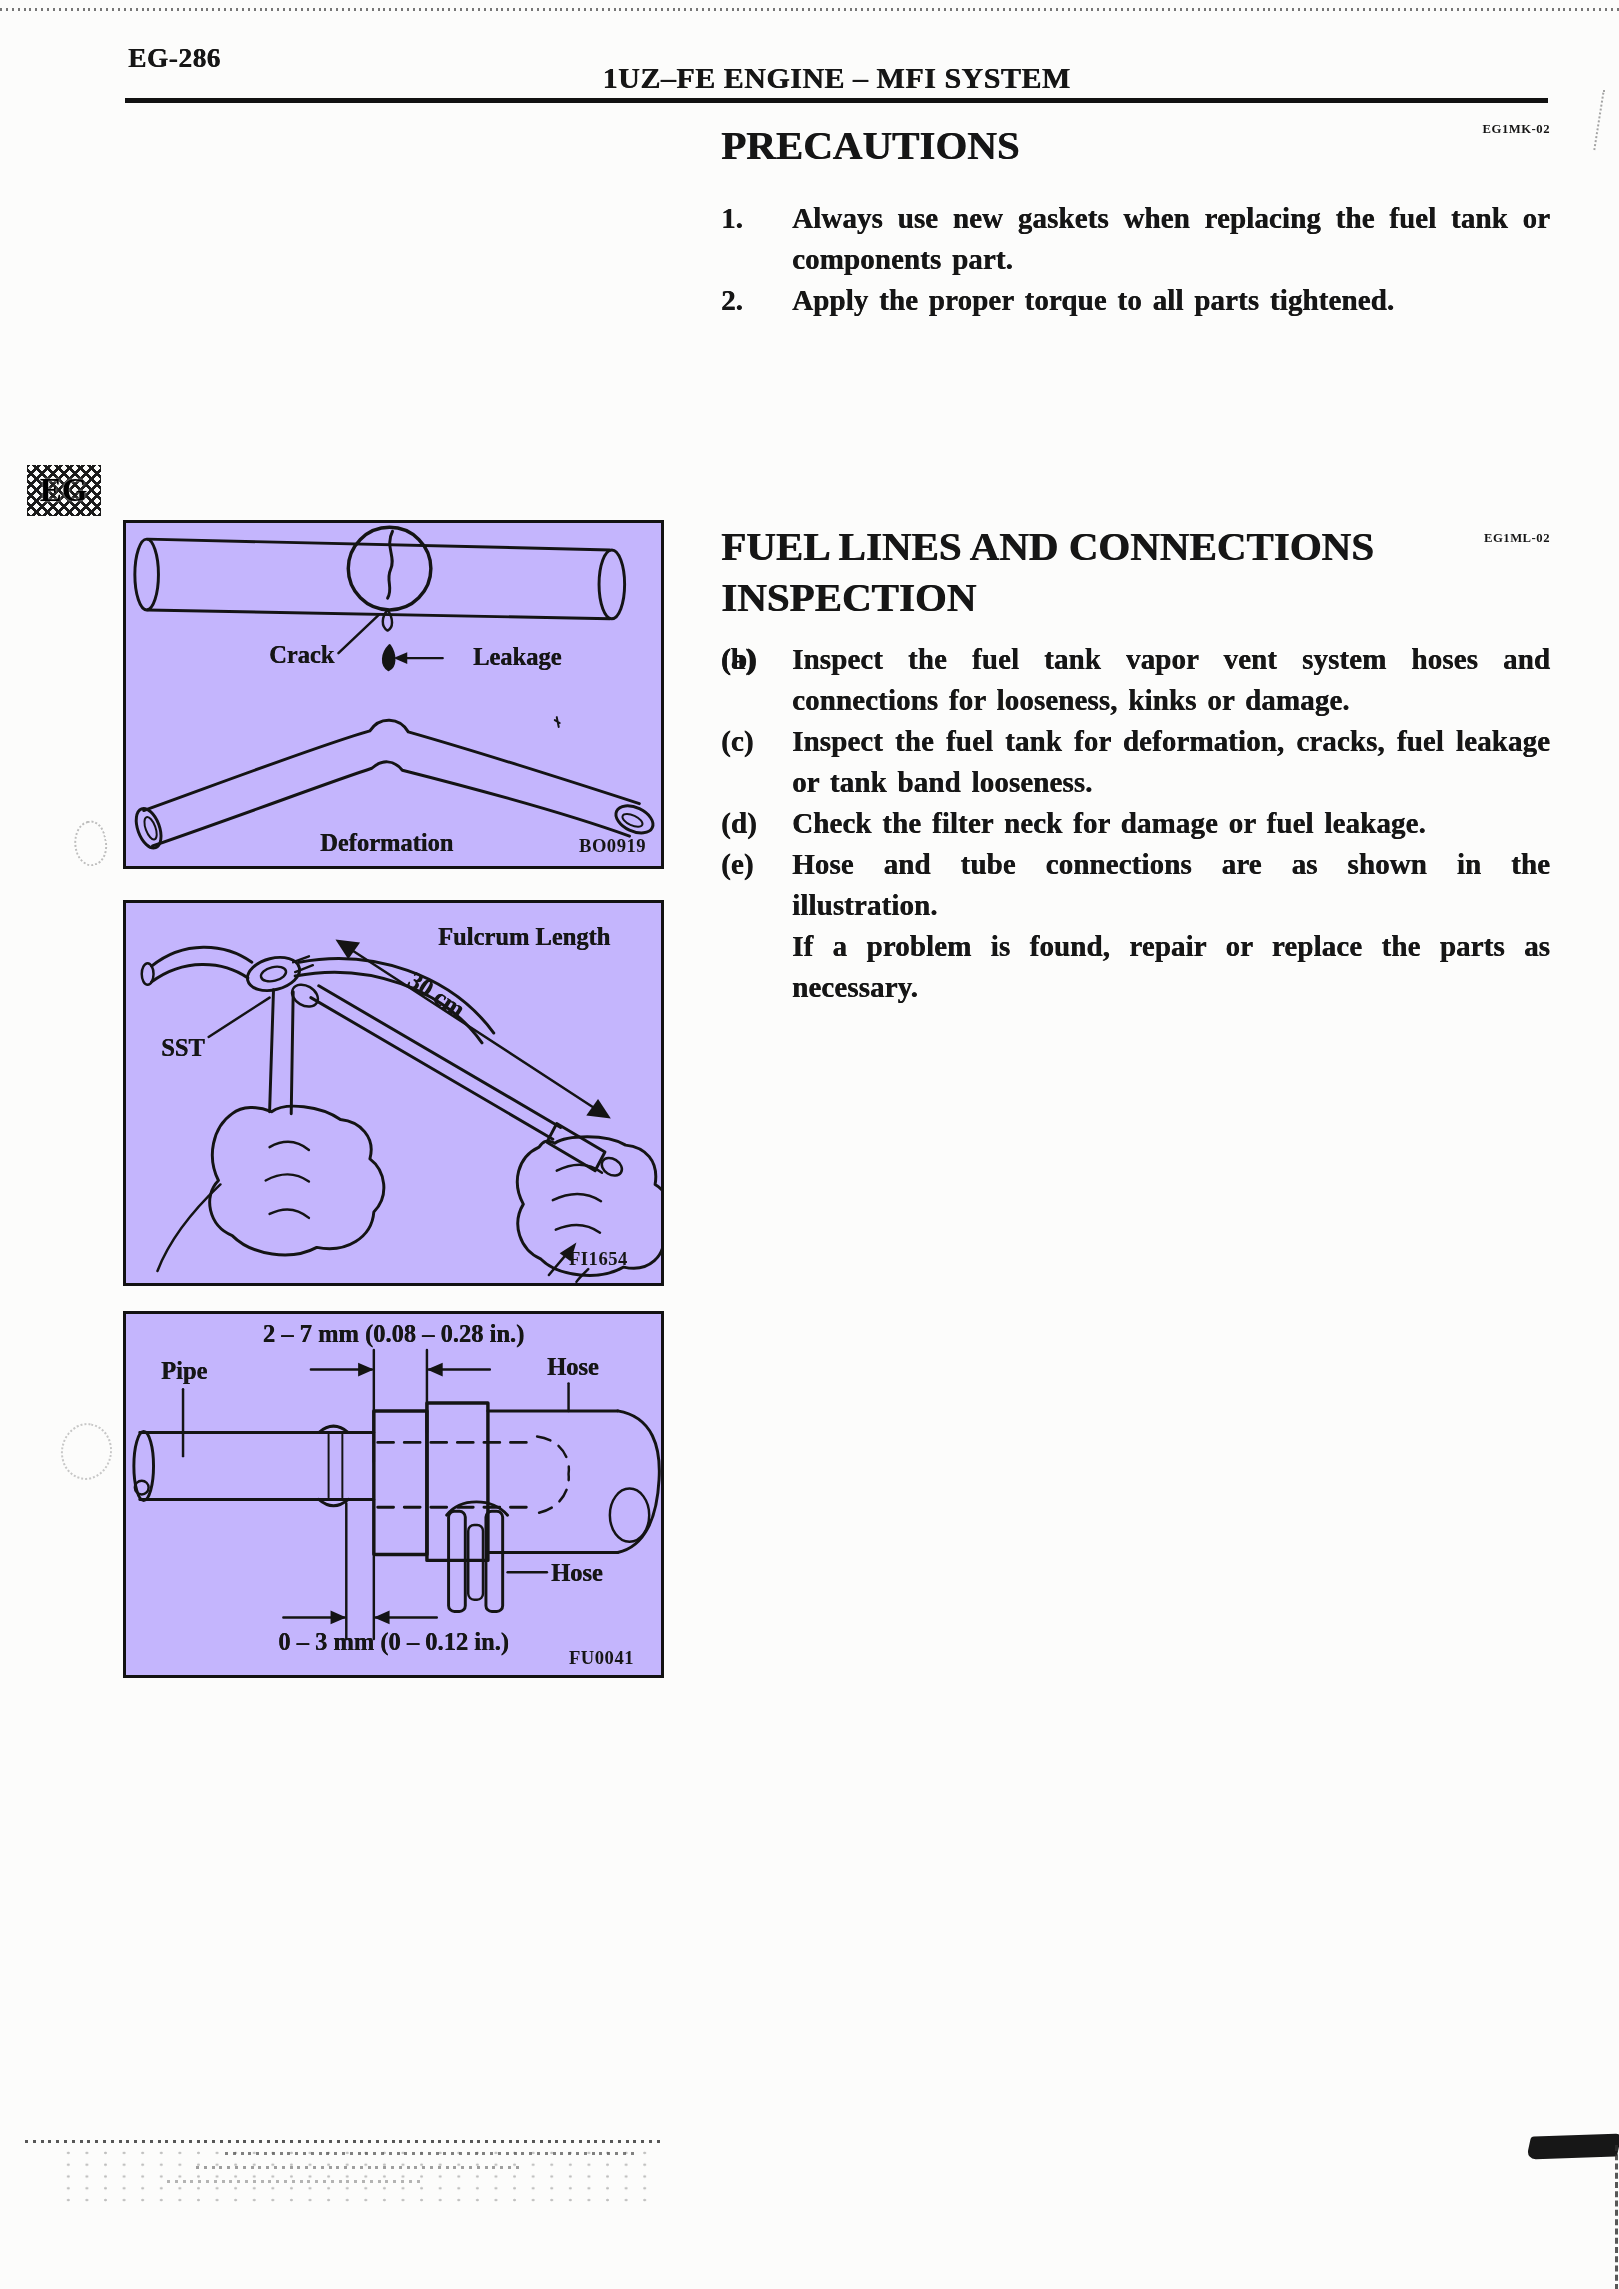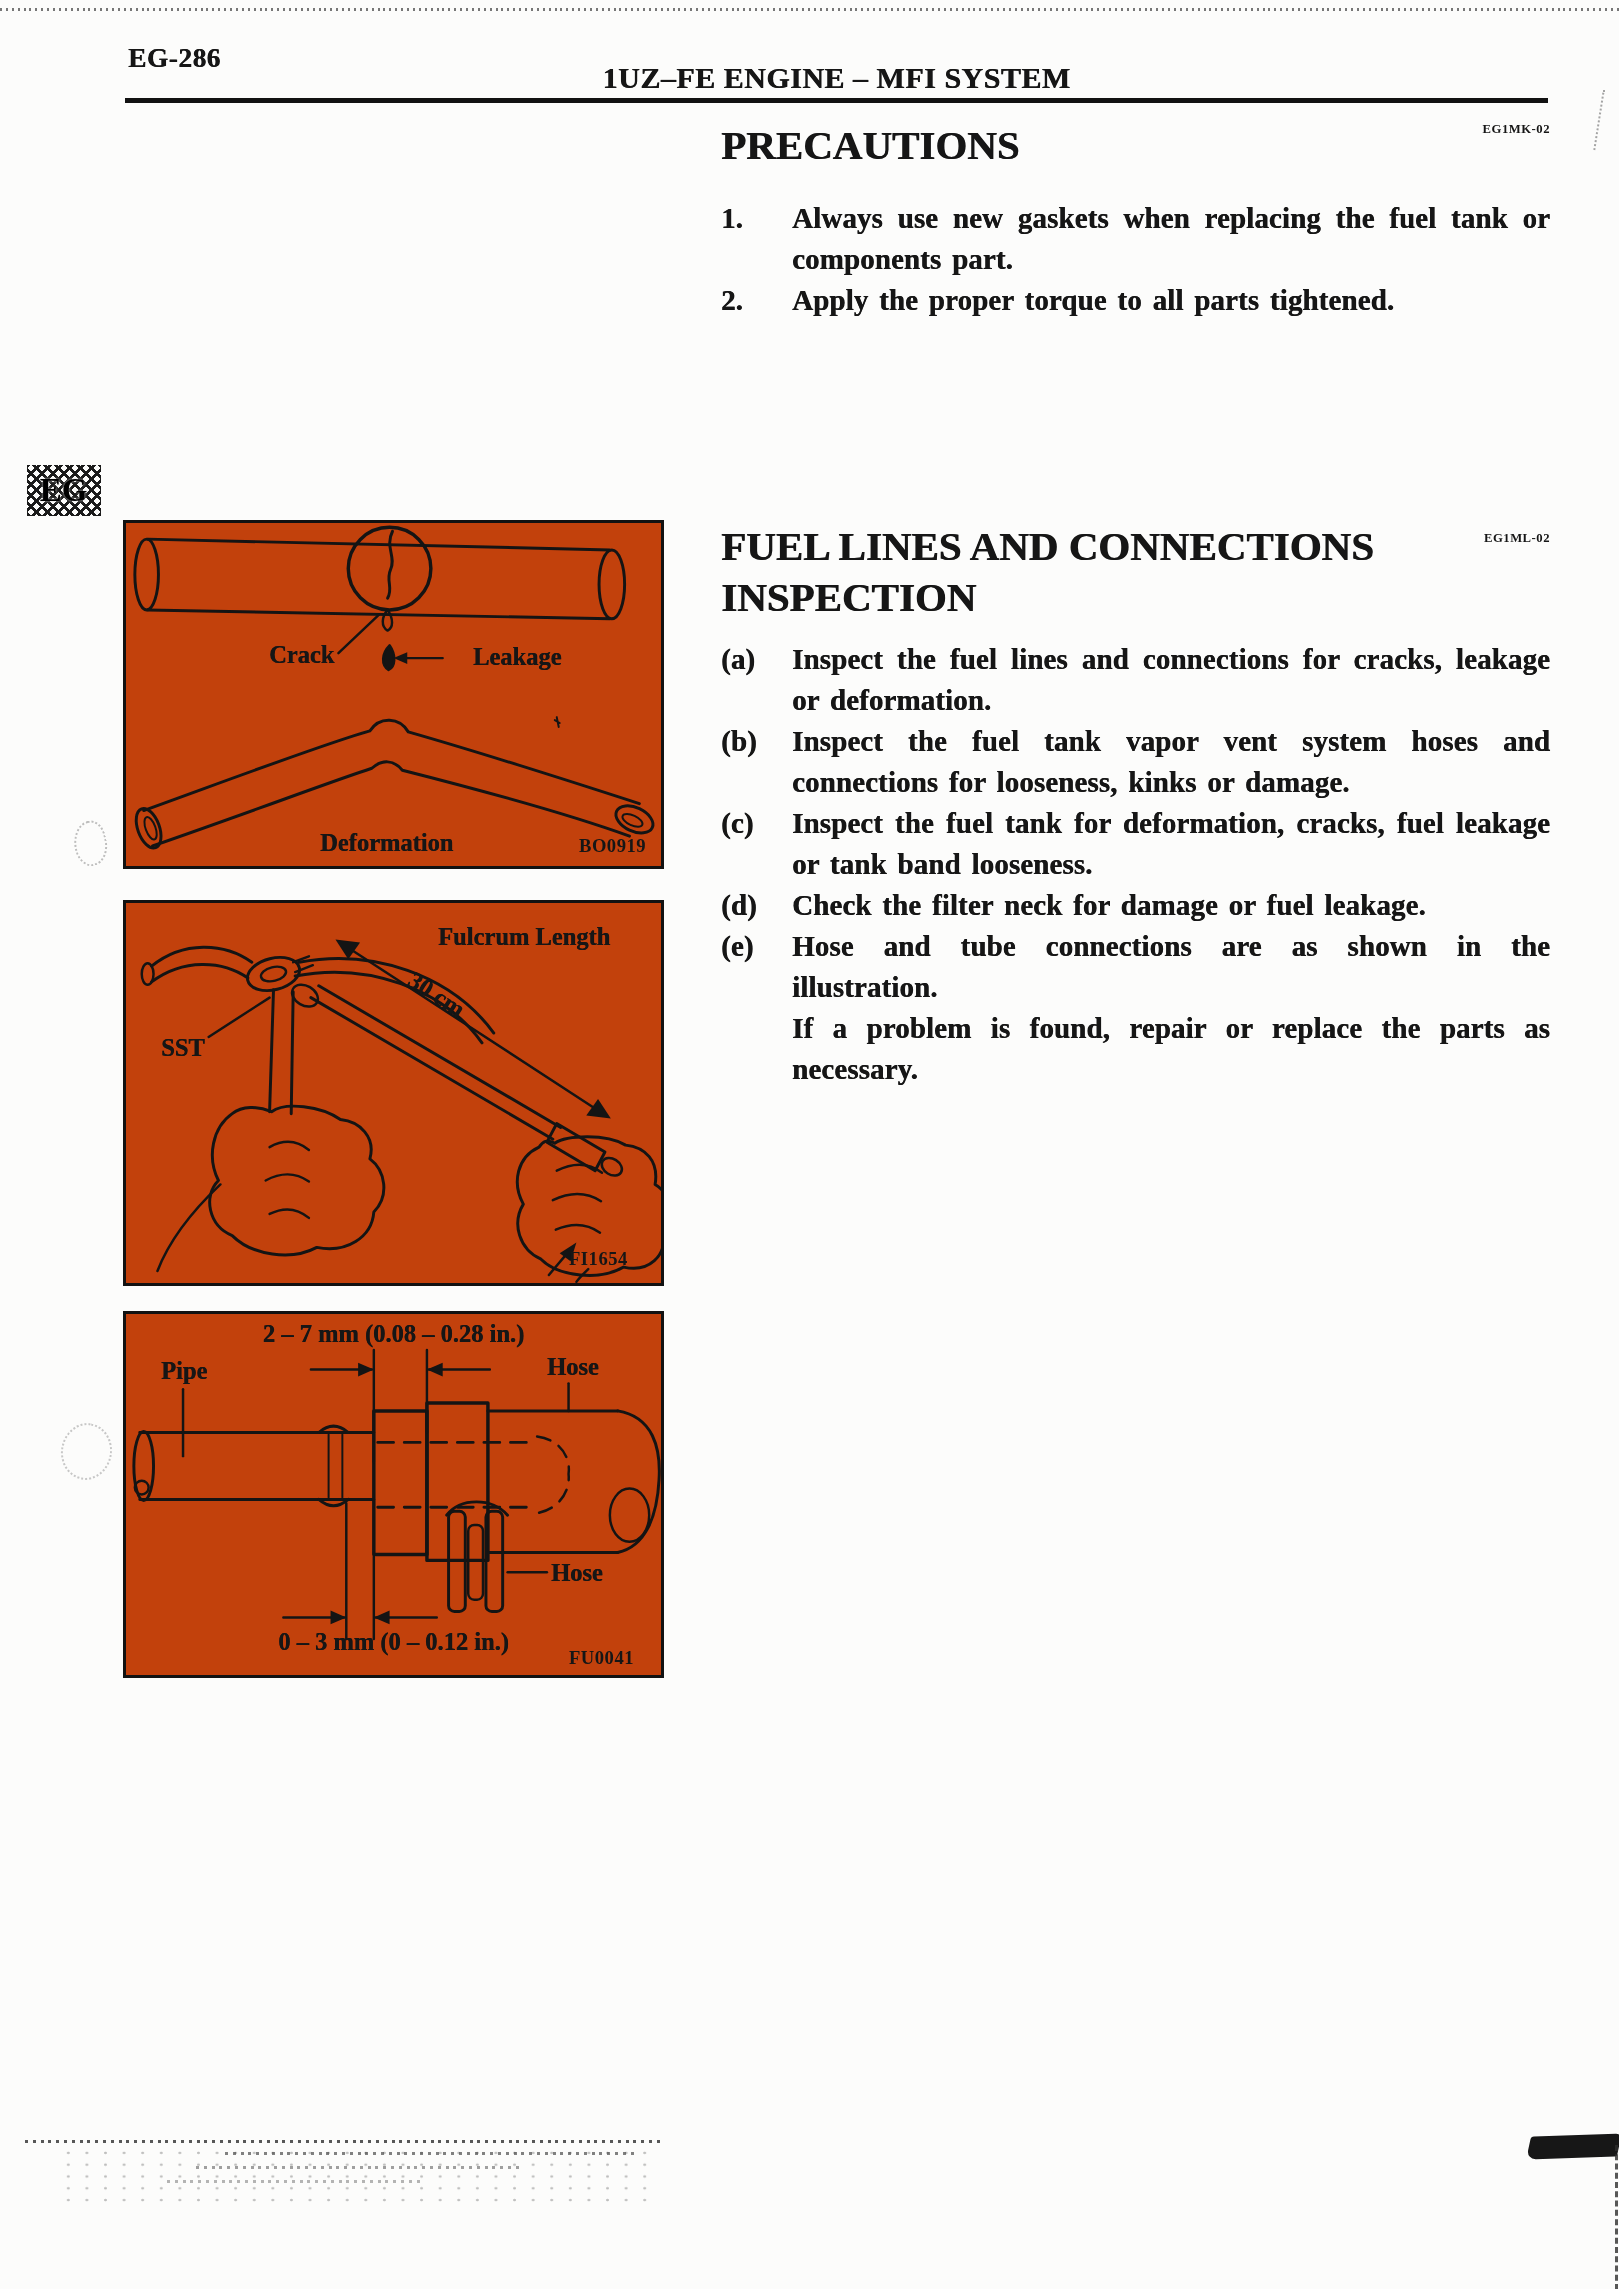--- a/index.html
+++ b/index.html
@@ -44,21 +44,21 @@
     line-height:51px;text-shadow:0.7px 0 currentColor;}
   .sec-code{position:absolute;left:721px;width:829px;text-align:right;
     font-size:12.7px;font-weight:700;letter-spacing:0.5px;}
   .list{position:absolute;left:721px;width:829px;}
   .body-text{font-size:29px;font-weight:700;line-height:41px;text-align:justify;
     letter-spacing:0.1px;word-spacing:3.4px;text-shadow:0.4px 0 currentColor;}
   .hang{position:relative;padding-left:71px;}
   .hang .lbl{position:absolute;left:0;top:0;}
   
   .fig{position:absolute;left:123px;width:541px;border:3.9px solid #121212;
-    background:#c2410c;box-sizing:border-box;}
+    background:#c4b5fd;box-sizing:border-box;}
   .fig svg{position:absolute;left:0;top:0;width:100%;height:100%;}
   .fig-label{position:absolute;font-size:24.5px;font-weight:700;white-space:nowrap;
     text-shadow:0.4px 0 currentColor;}
   .fig-code{position:absolute;font-size:18.6px;font-weight:700;letter-spacing:0.5px;}
   .dim-center{left:0;width:100%;text-align:center;}
   .rot{transform:rotate(33deg);transform-origin:left top;}
 </style>
 </head>
 <body>
 
@@ -100,21 +100,20 @@
 
   <div class="sec-code" style="top:518px;margin-top:13px;">EG1ML-02</div>
   <div class="h1" style="top:521px;">
     <span style="display:block;">FUEL LINES AND CONNECTIONS</span>
     <span style="display:block;">INSPECTION</span>
   </div>
 
   <div class="list" style="top:639px;">
     <div class="body-text hang">
       <span class="lbl">(a)</span>
-      <span>Inspect the fuel lines and connections for cracks, leakage or deformation.</span>
     </div>
     <div class="body-text hang">
       <span class="lbl">(b)</span>
       <span>Inspect the fuel tank vapor vent system hoses and connections for looseness, kinks or damage.</span>
     </div>
     <div class="body-text hang">
       <span class="lbl">(c)</span>
       <span>Inspect the fuel tank for deformation, cracks, fuel leakage or tank band looseness.</span>
     </div>
     <div class="body-text hang">

